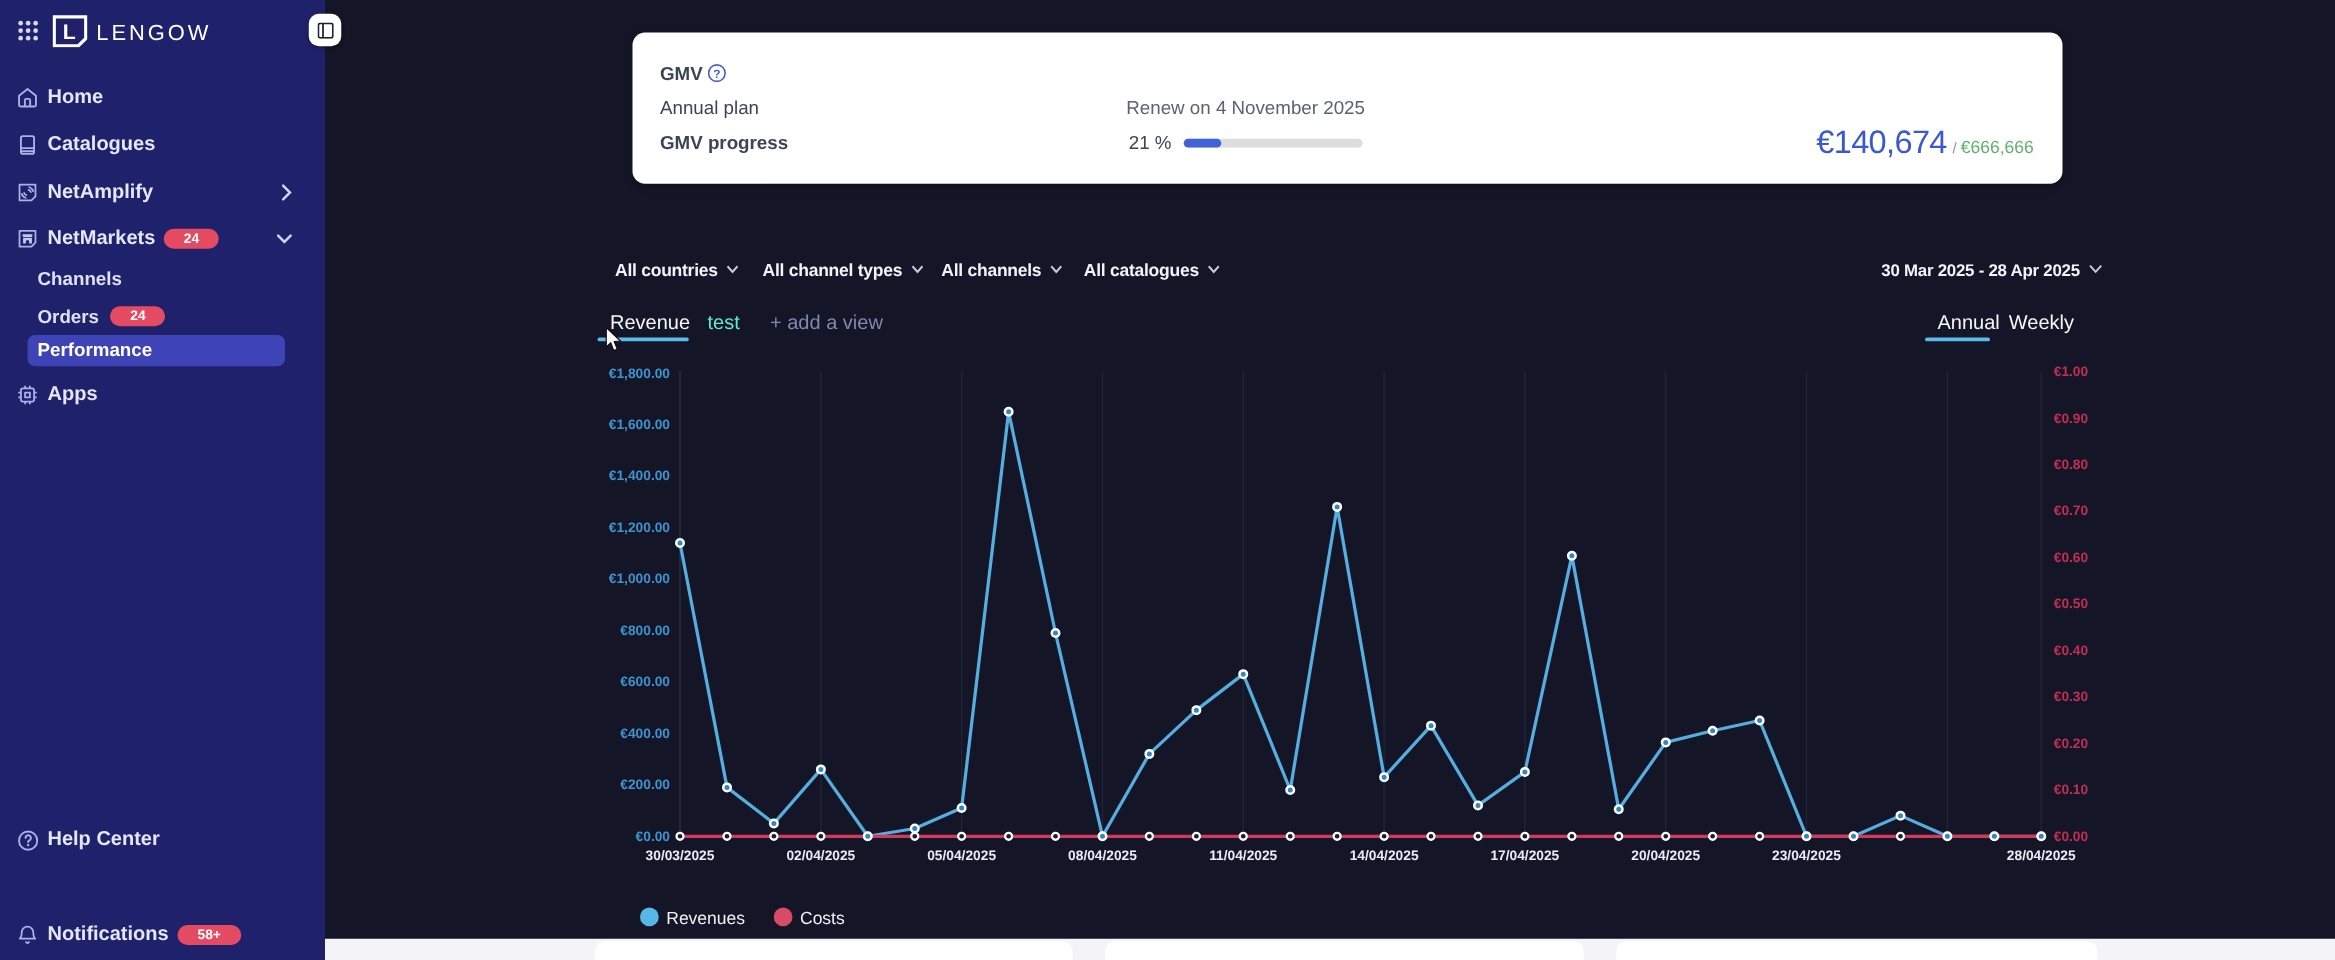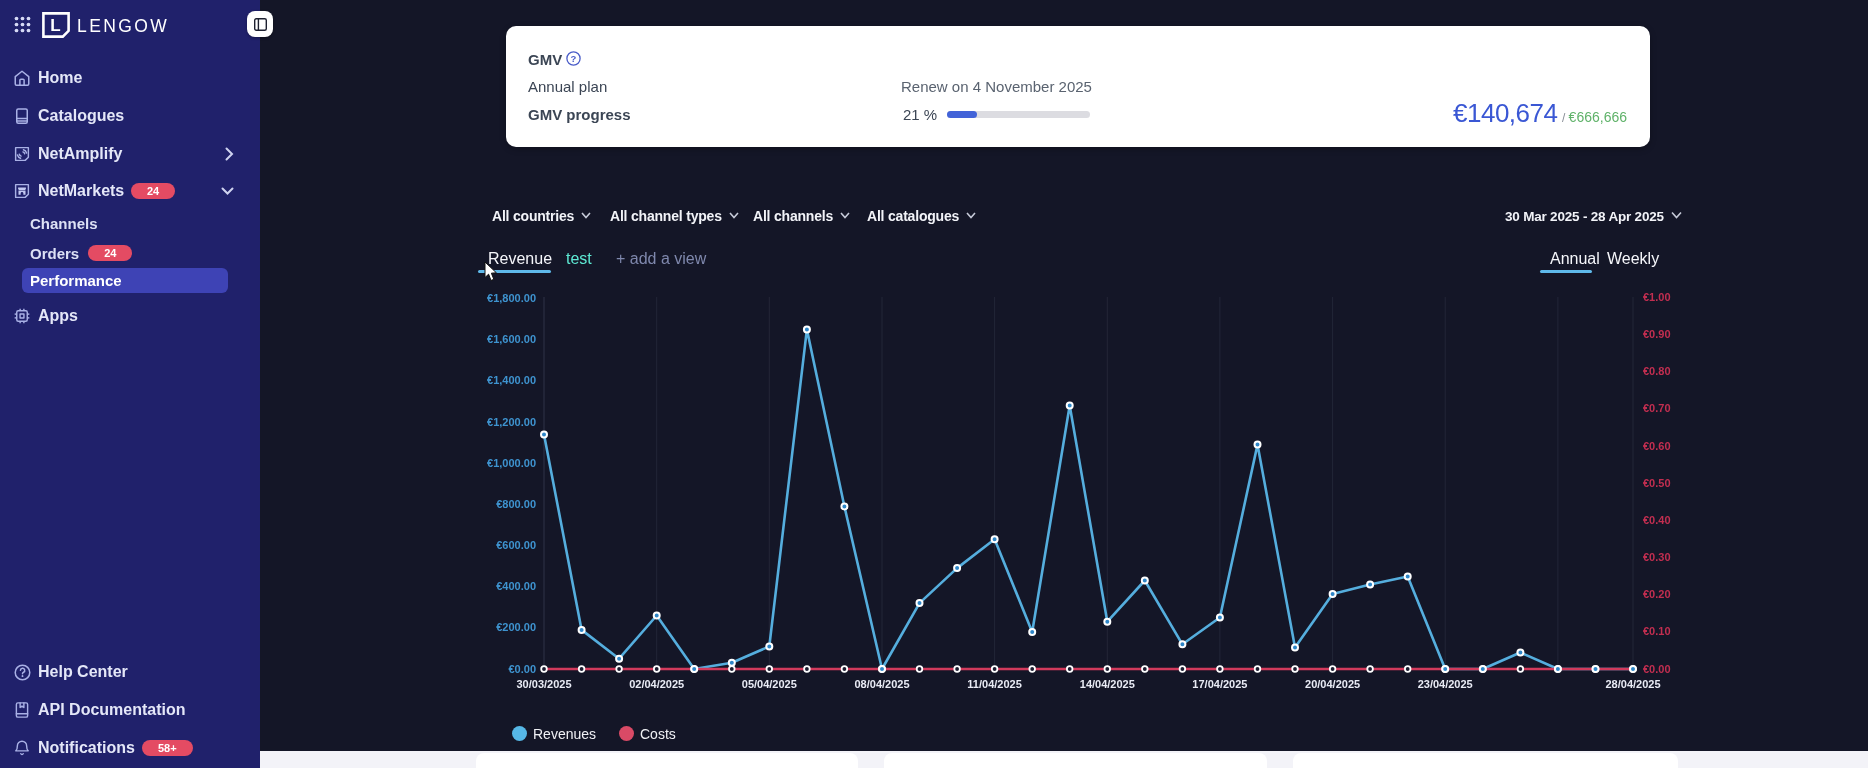--- a/index.html
+++ b/index.html
@@ -167,28 +167,20 @@
     <span class="tx">Apps</span>
   </div>
 
   <div class="botnav" style="top:655px">
     <svg class="ic" style="position:absolute;left:13px;width:19px;height:19px" viewBox="0 0 24 24" fill="none" stroke="#a9b1e6" stroke-width="1.9">
         <circle cx="12" cy="12" r="9.2"></circle>
         <path d="M9.4 9.3a2.7 2.7 0 1 1 3.9 2.4c-.8.4-1.3.9-1.3 1.8" stroke-linecap="round"></path>
         <line x1="12" y1="16.4" x2="12" y2="16.6" stroke-linecap="round" stroke-width="2.3"></line>
       </svg>
     <span class="tx">Help Center</span>
-  </div>
-  <div class="botnav" style="top:693px">
-    <svg class="ic" style="position:absolute;left:13px;width:18px;height:18px" viewBox="0 0 24 24" fill="none" stroke="#a9b1e6" stroke-width="1.9" stroke-linejoin="round" stroke-linecap="round">
-        <rect x="4.5" y="2.5" width="15" height="19" rx="2"></rect>
-        <path d="M9.5 2.5v6.2l2.5-1.9 2.5 1.9V2.5"></path>
-        <line x1="4.5" y1="17" x2="19.5" y2="17"></line>
-      </svg>
-    <span class="tx">API Documentation</span>
   </div>
   <div class="botnav" style="top:731px">
     <svg class="ic" style="position:absolute;left:13px;width:18px;height:18px" viewBox="0 0 24 24" fill="none" stroke="#a9b1e6" stroke-width="1.9" stroke-linejoin="round" stroke-linecap="round">
         <path d="M12 3a6.2 6.2 0 0 0-6.2 6.2c0 5-2.1 6.6-2.1 6.6h16.6s-2.1-1.6-2.1-6.6A6.2 6.2 0 0 0 12 3z"></path>
         <path d="M10.4 19.5a1.7 1.7 0 0 0 3.2 0"></path>
       </svg>
     <span class="tx">Notifications</span>
     <span class="badge" style="position:absolute;left:142px">58+</span>
   </div>
 </div>

